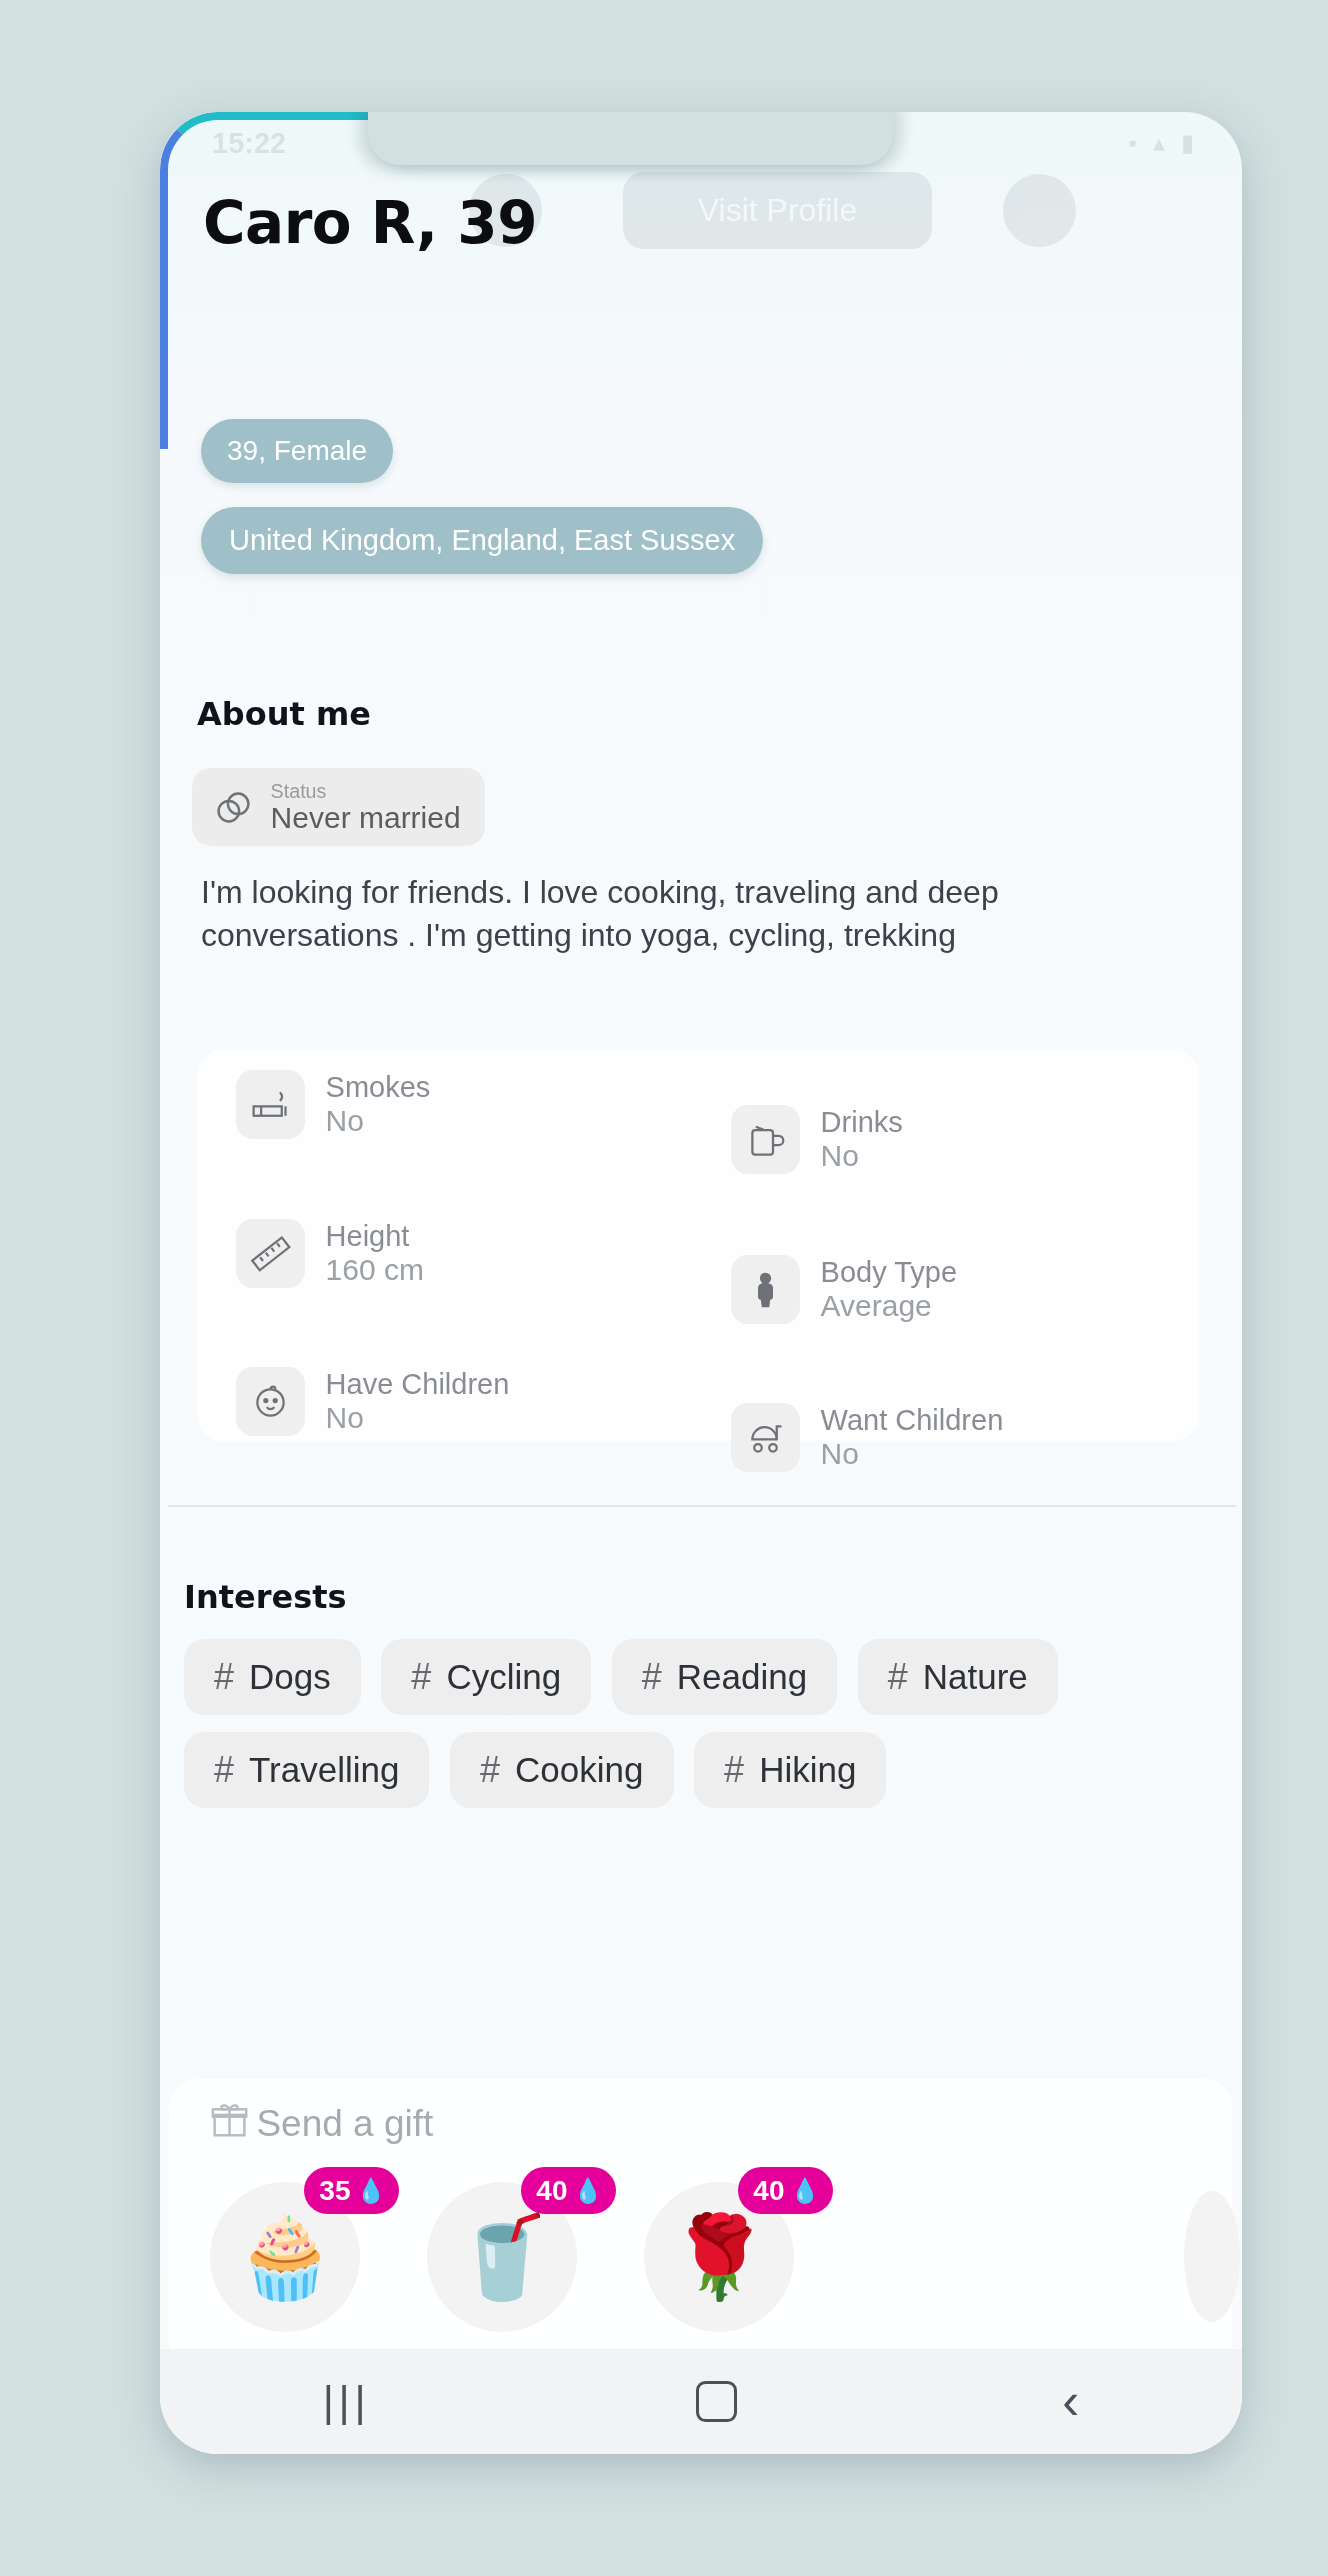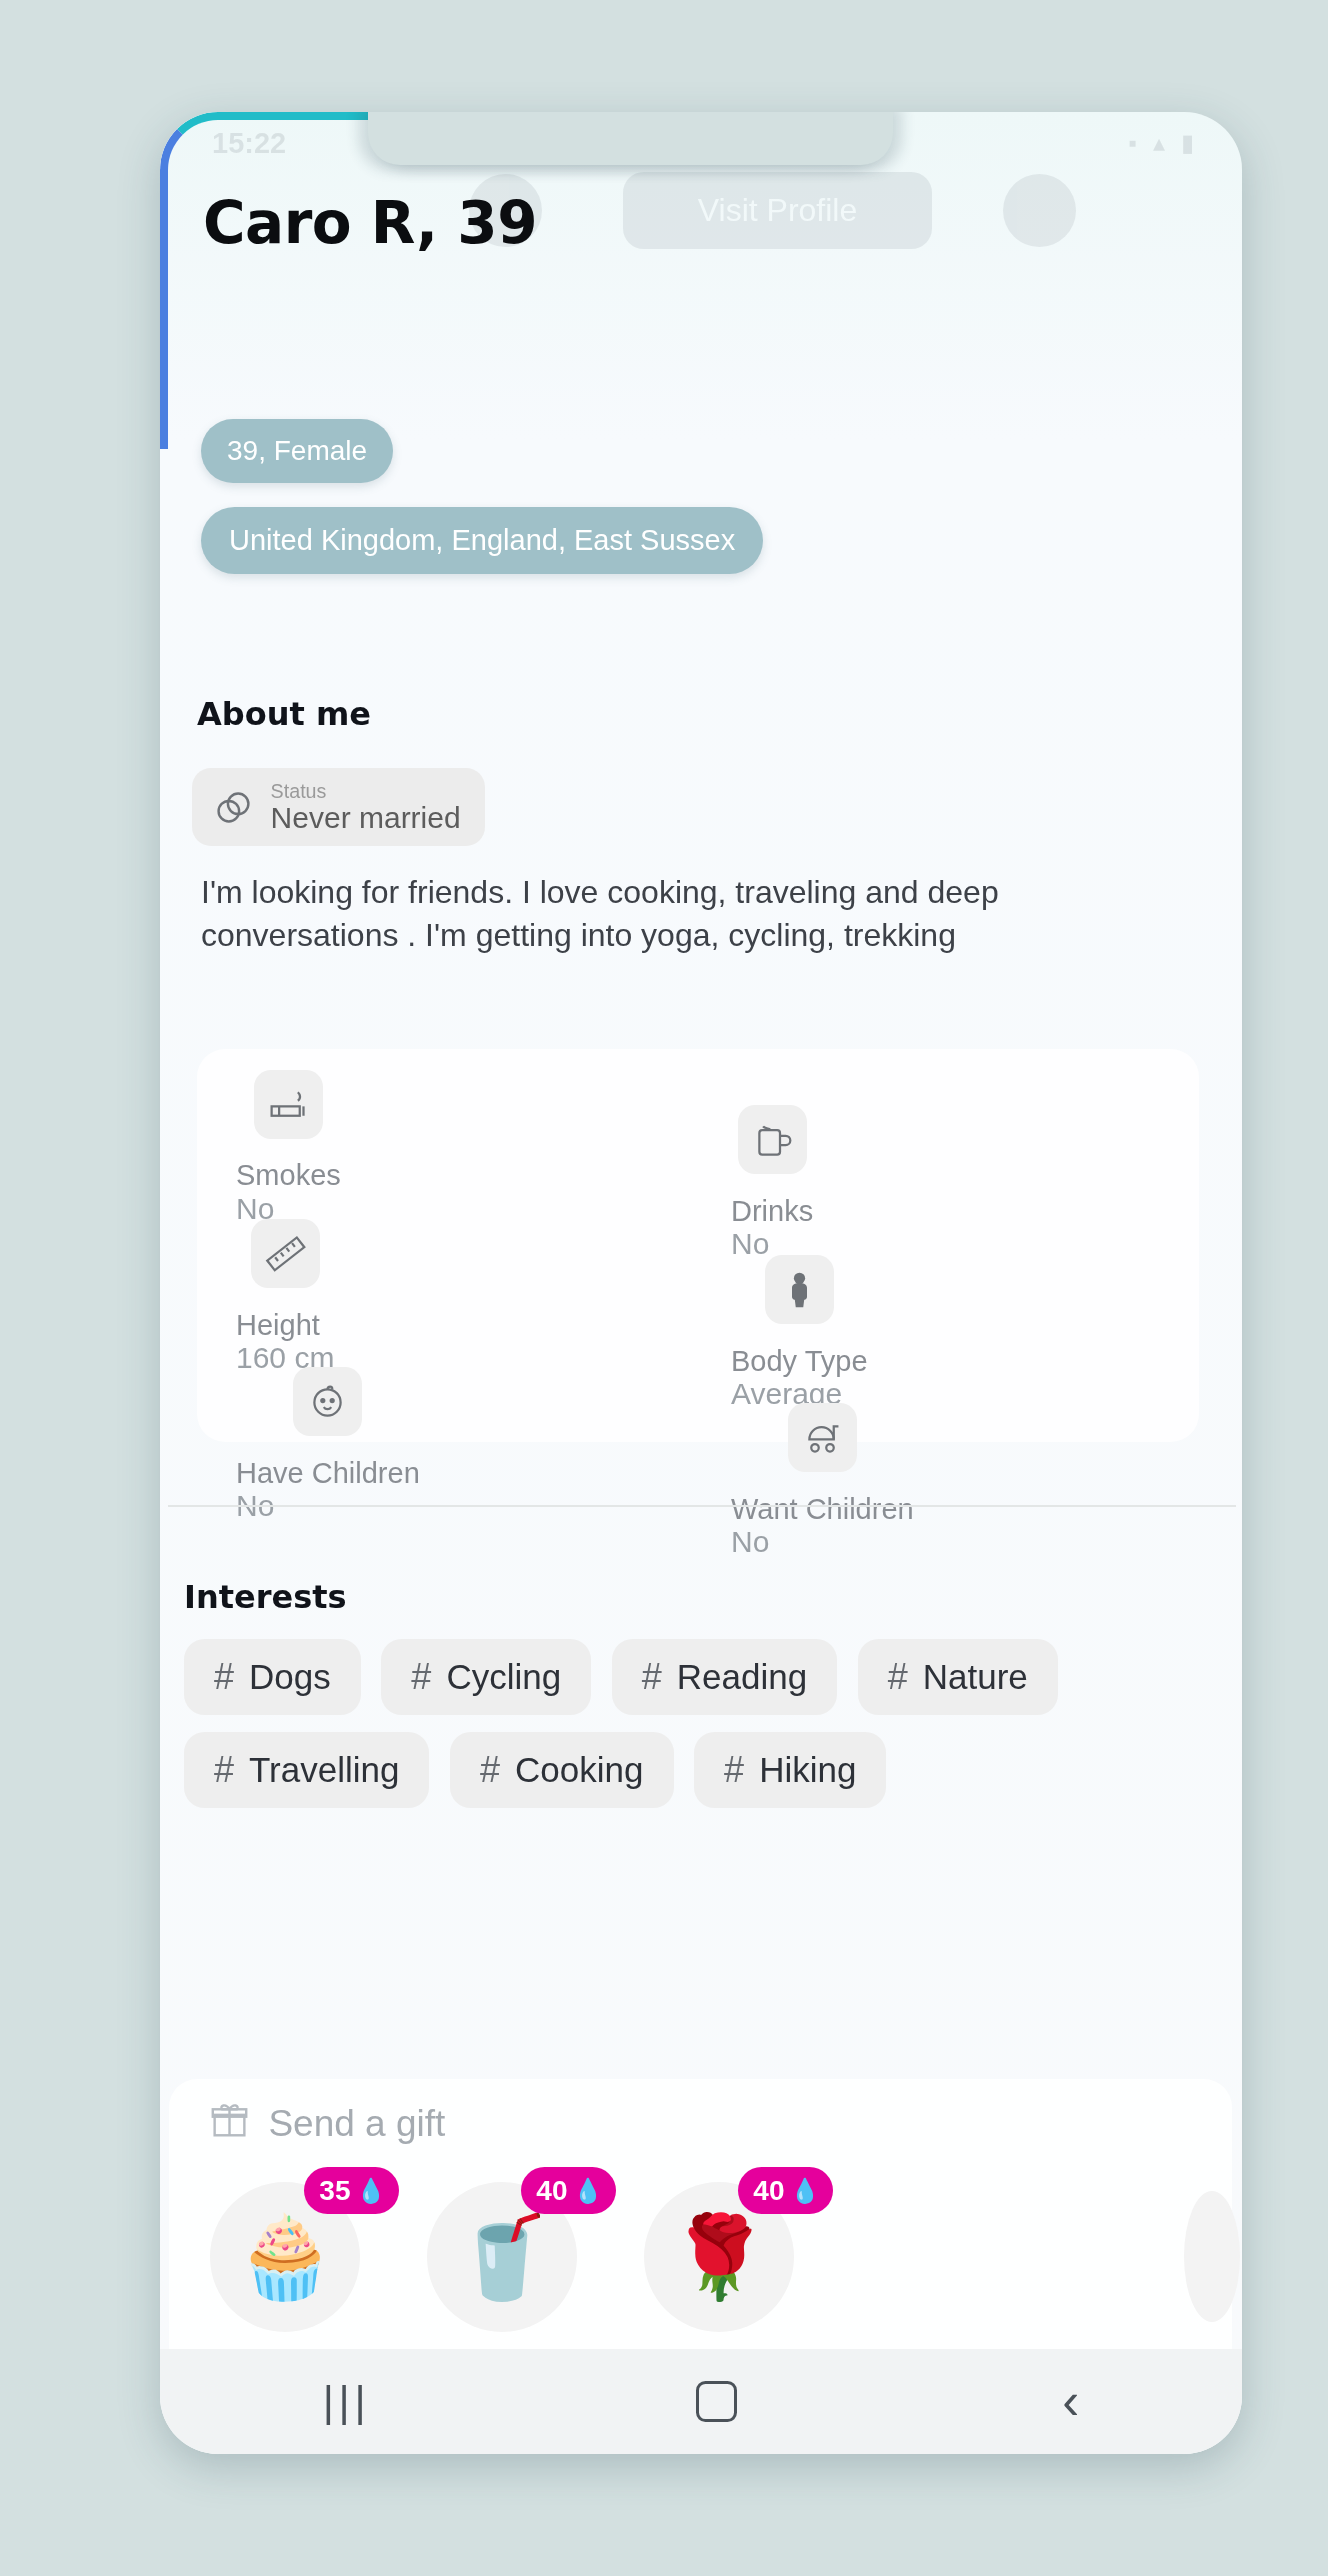--- a/index.html
+++ b/index.html
@@ -130,21 +130,21 @@
   }
 
   
   .attr-card {
     position: absolute; left: 37px; top: 937px;
     width: 1002px; height: 393px;
     background: rgba(255,255,255,.80);
     border-radius: 28px;
   }
   .attr {
-    position: absolute; display: flex; align-items: center; gap: 20.6px; flex-direction: column;
+    position: absolute; display: flex; align-items: center; gap: 20.6px;
   }
   .attr .ibox {
     width: 69px; height: 69px; border-radius: 17px;
     background: #efefef;
     display:flex; align-items:center; justify-content:center;
     flex: 0 0 69px;
   }
   .attr .ibox svg { width: 45px; height: 45px; }
   .attr .tcol { display:flex; flex-direction:column; line-height: 1.12; }
   .attr .k { font-size: 29px; color: #898d93; font-family: "Liberation Sans", sans-serif; }
@@ -180,21 +180,21 @@
 
   
   .gift-panel {
     position: absolute; left: 9.4px; top: 1967px;
     width: 1063px; height: 290px;
     background: rgba(255,255,255,.86);
     border-top-left-radius: 28px; border-top-right-radius: 28px;
   }
   .gift-head {
     position: absolute; left: 41px; top: 20.6px;
-    display:flex; align-items:center; gap: 19px;
+    display:flex; align-items:center; gap: 7px;
     font-size: 37px; color: #a5abb1;
     font-family: "Liberation Sans", sans-serif;
   }
   .gift-row { position: absolute; left: 41px; top: 103px; display:flex; gap: 67px; }
   .gift {
     position: relative;
     width: 150px; height: 150px; border-radius: 50%;
     background: #f3f3f3;
     display:flex; align-items:center; justify-content:center;
     font-size: 81px;

